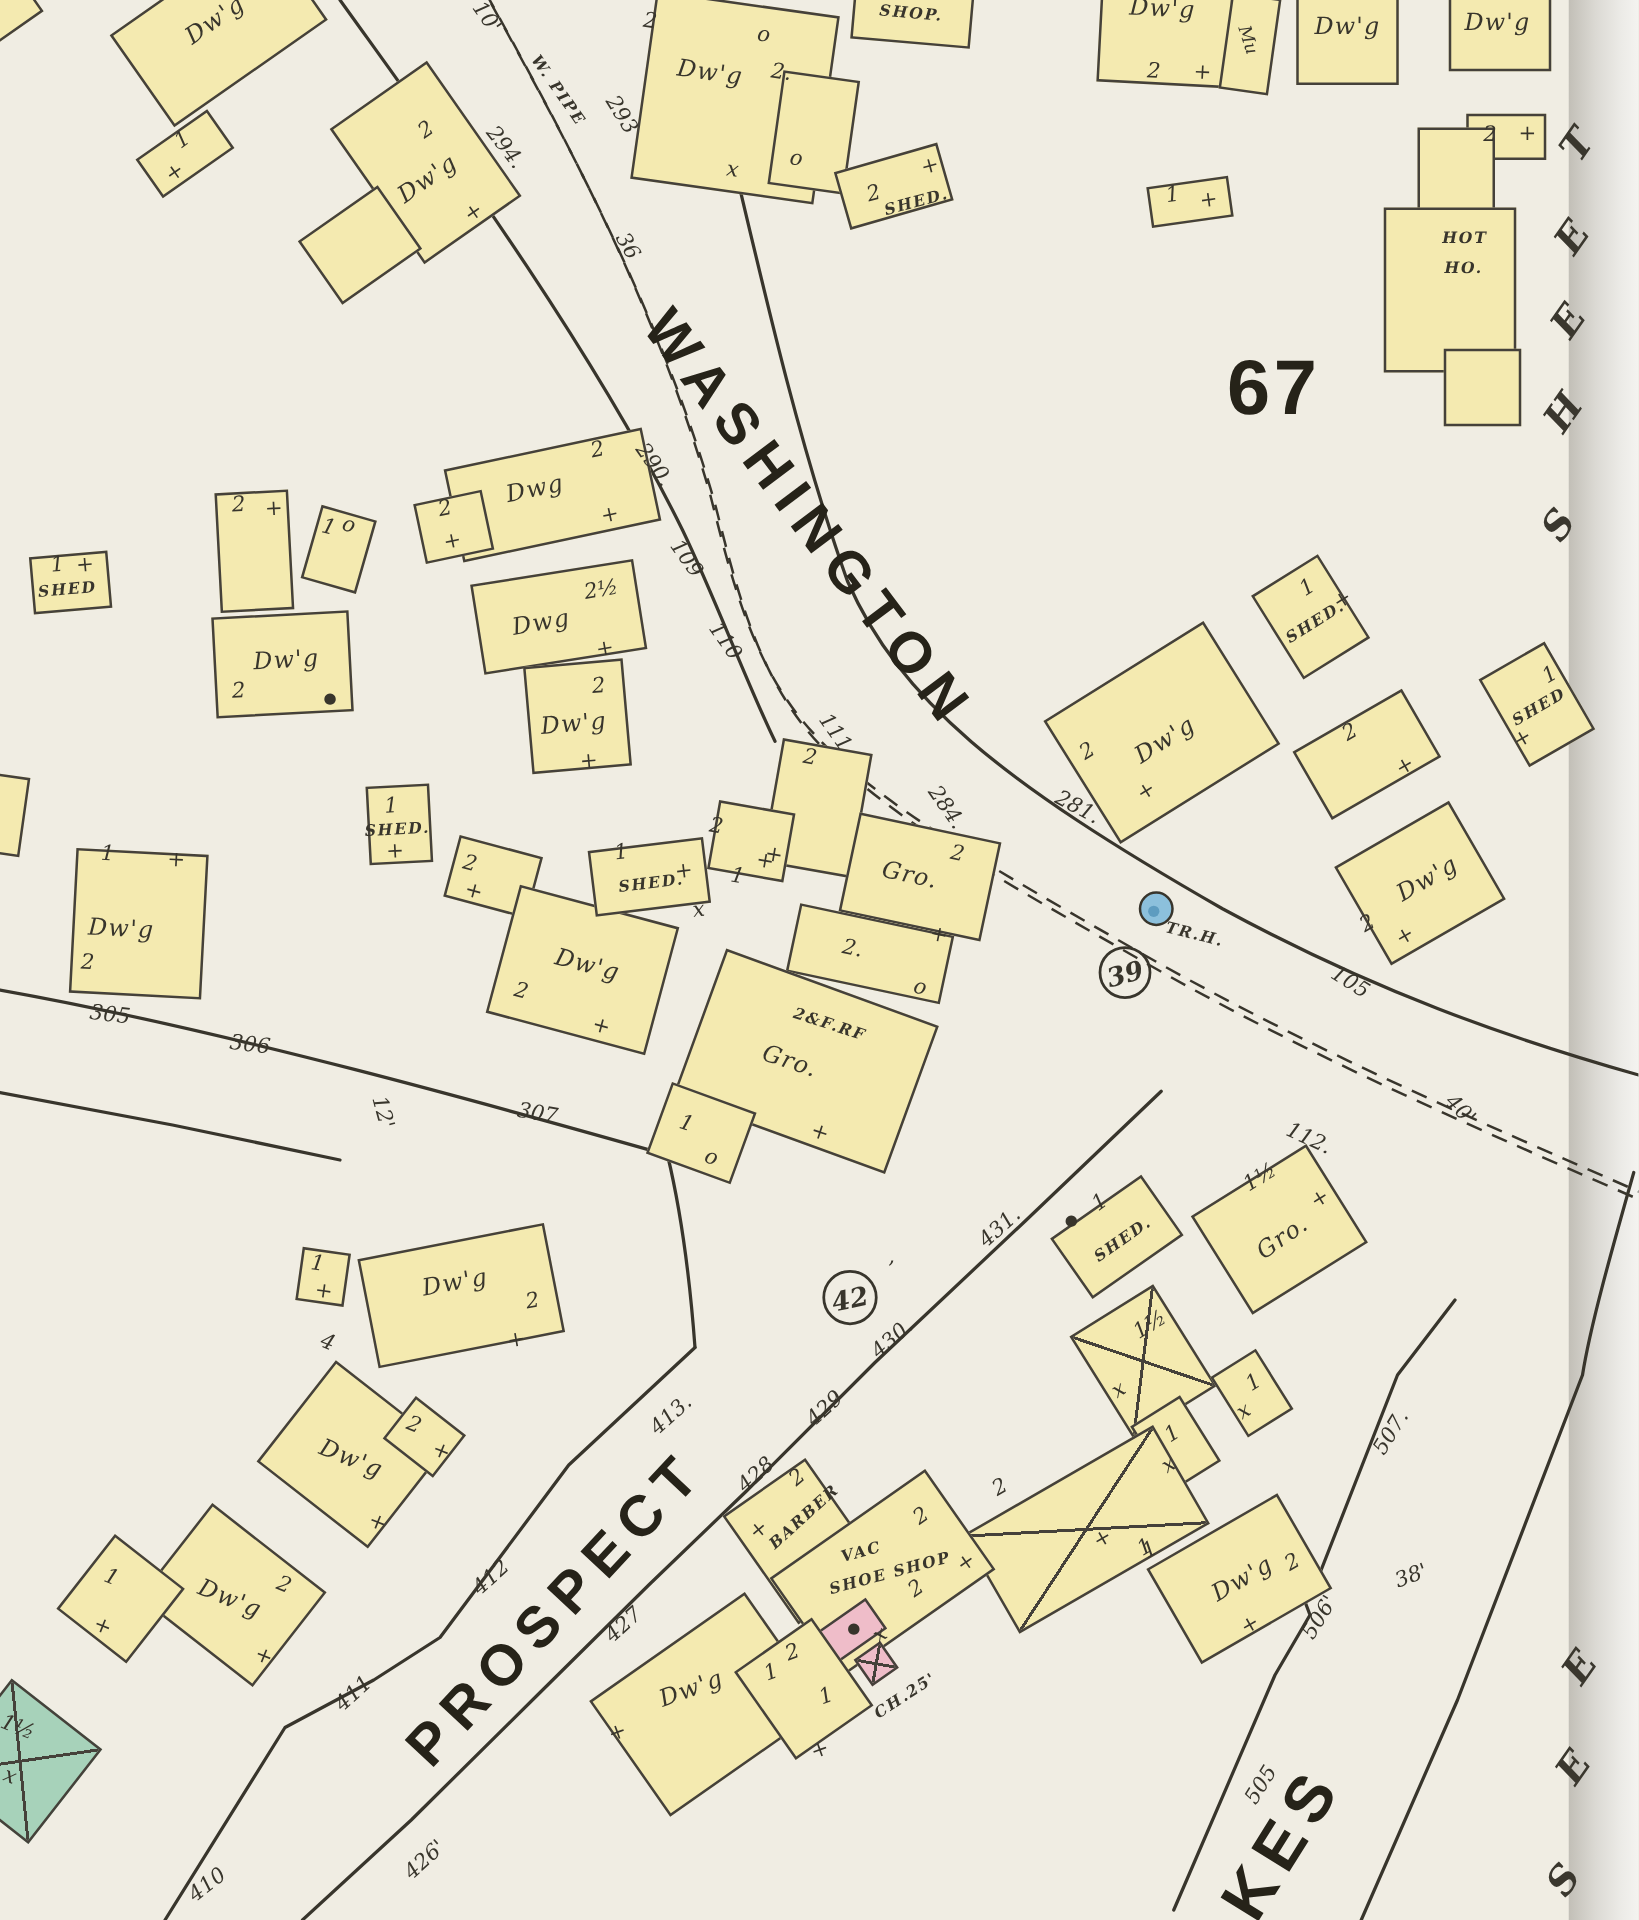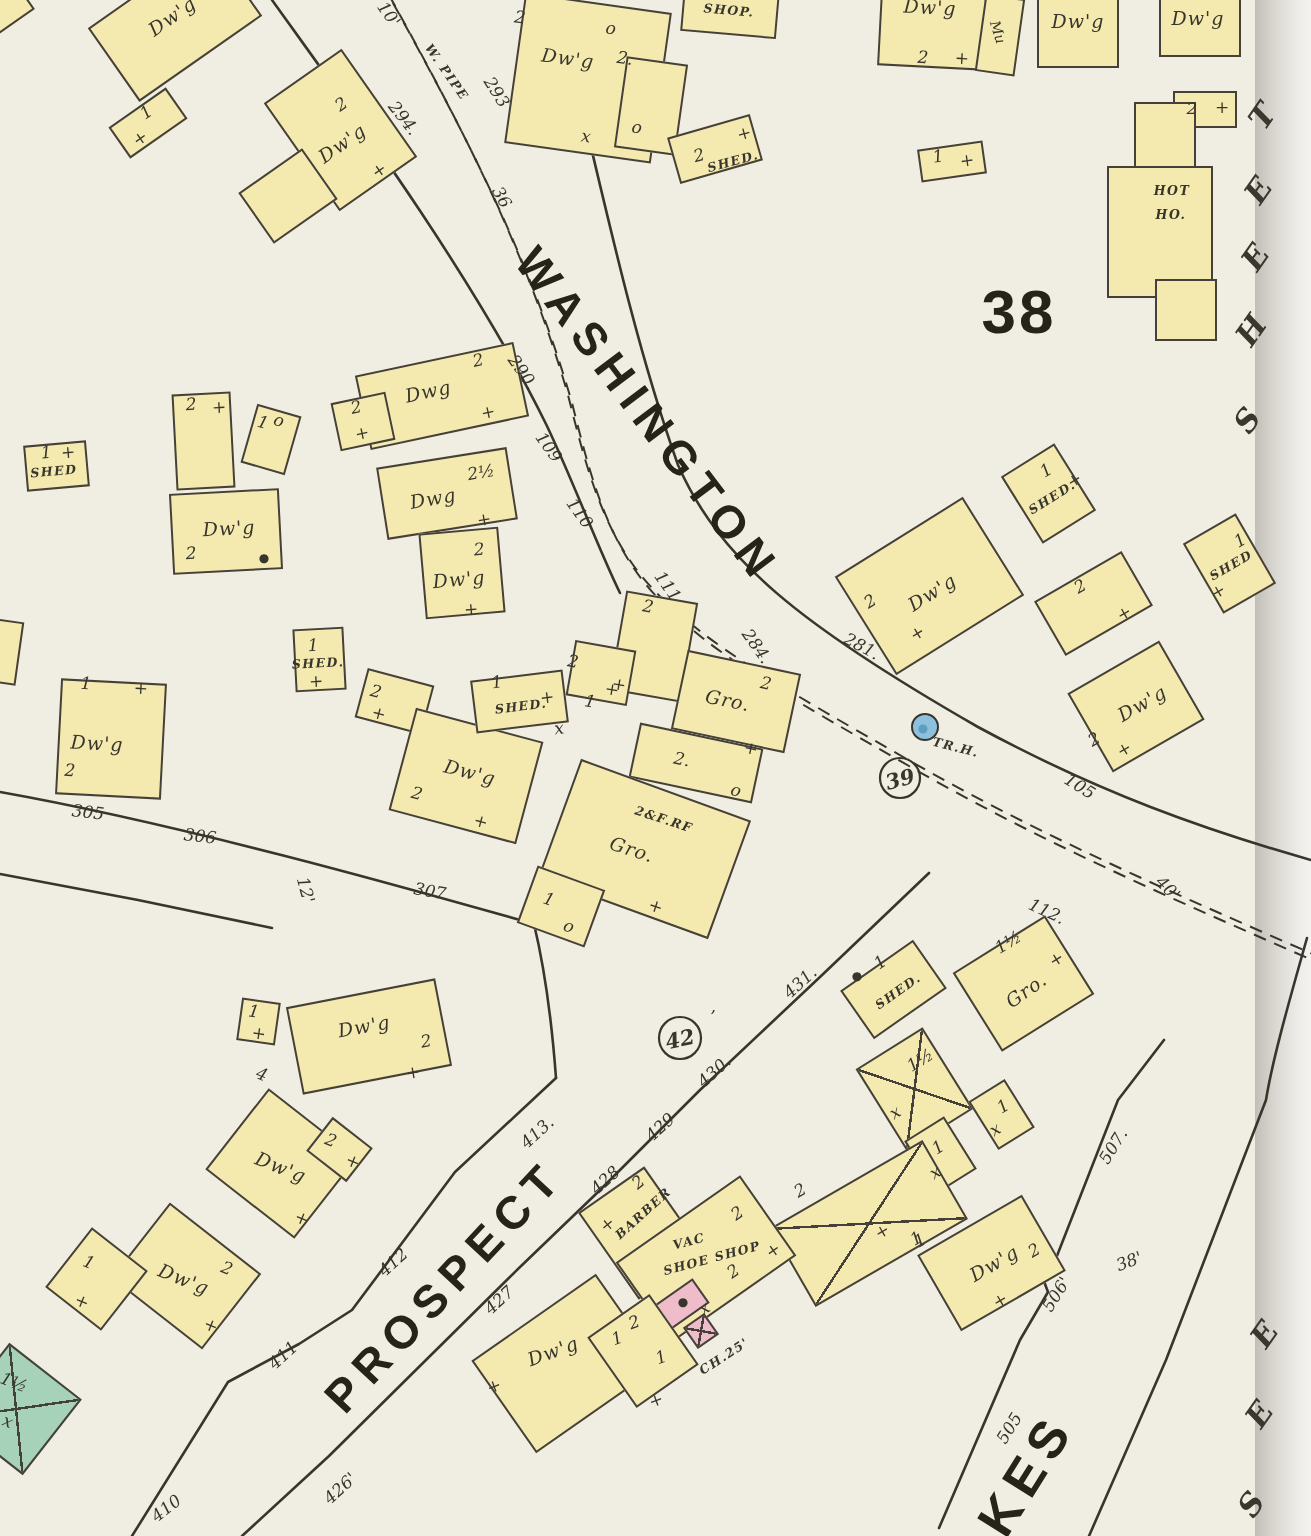--- a/index.html
+++ b/index.html
@@ -115,21 +115,21 @@
     <div class="bldg" style="left: 238.5px; top: 999.5px; width: 39px; height: 43px; transform: rotate(8deg);"></div>
     <div class="bldg" style="left: 293px; top: 991.5px; width: 152px; height: 89px; transform: rotate(-11deg);"></div>
     <div class="bldg" style="left: 224.5px; top: 1111.5px; width: 113px; height: 103px; transform: rotate(38deg);"></div>
     <div class="bldg" style="left: 313.5px; top: 1127.5px; width: 51px; height: 43px; transform: rotate(38deg);"></div>
     <div class="bldg" style="left: 128px; top: 1228px; width: 116px; height: 96px; transform: rotate(38deg);"></div>
     <div class="bldg" style="left: 60.5px; top: 1241px; width: 71px; height: 76px; transform: rotate(38deg);"></div>
     <div class="bldg c-g bx" style="left: -30px; top: 1361px; width: 92px; height: 96px; transform: rotate(38deg);"></div>
     <div class="lbl k-g" style="left: 648px; top: 415px; transform: translate(-50%, -50%) rotate(53deg);">WASHINGTON</div>
     <div class="lbl k-g" style="left: 444px; top: 1286px; transform: translate(-50%, -50%) rotate(-47deg);">PROSPECT</div>
     <div class="lbl k-g" style="left: 1026px; top: 1474px; transform: translate(-50%, -50%) rotate(-58deg); font-size: 52px;">KES</div>
-    <div class="lbl k-h" style="left: 1019px; top: 311px; transform: translate(-50%, -50%) rotate(0deg);">38</div>
+    <div class="lbl k-h" style="left: 1019px; top: 311px; transform: translate(-50%, -50%) rotate(0deg);">67</div>
     <div class="lbl k-c" style="left: 900px; top: 779px; transform: translate(-50%, -50%) rotate(-15deg);">39</div>
     <div class="lbl k-c" style="left: 680px; top: 1039px; transform: translate(-50%, -50%) rotate(-12deg);">42</div>
     <div class="lbl k-n" style="left: 713px; top: 1016px; transform: translate(-50%, -50%) rotate(0deg);">’</div>
     <div class="lbl k-s" style="left: 956px; top: 747px; transform: translate(-50%, -50%) rotate(14deg);">TR.H.</div>
     <div class="lbl k-M" style="left: 1262px; top: 116px; transform: translate(-50%, -50%) rotate(-55deg);">T</div>
     <div class="lbl k-M" style="left: 1258px; top: 190px; transform: translate(-50%, -50%) rotate(-55deg);">E</div>
     <div class="lbl k-M" style="left: 1255px; top: 257px; transform: translate(-50%, -50%) rotate(-55deg);">E</div>
     <div class="lbl k-M" style="left: 1251px; top: 330px; transform: translate(-50%, -50%) rotate(-55deg);">H</div>
     <div class="lbl k-M" style="left: 1247px; top: 420px; transform: translate(-50%, -50%) rotate(-55deg);">S</div>
     <div class="lbl k-M" style="left: 1264px; top: 1334px; transform: translate(-50%, -50%) rotate(-55deg);">E</div>

